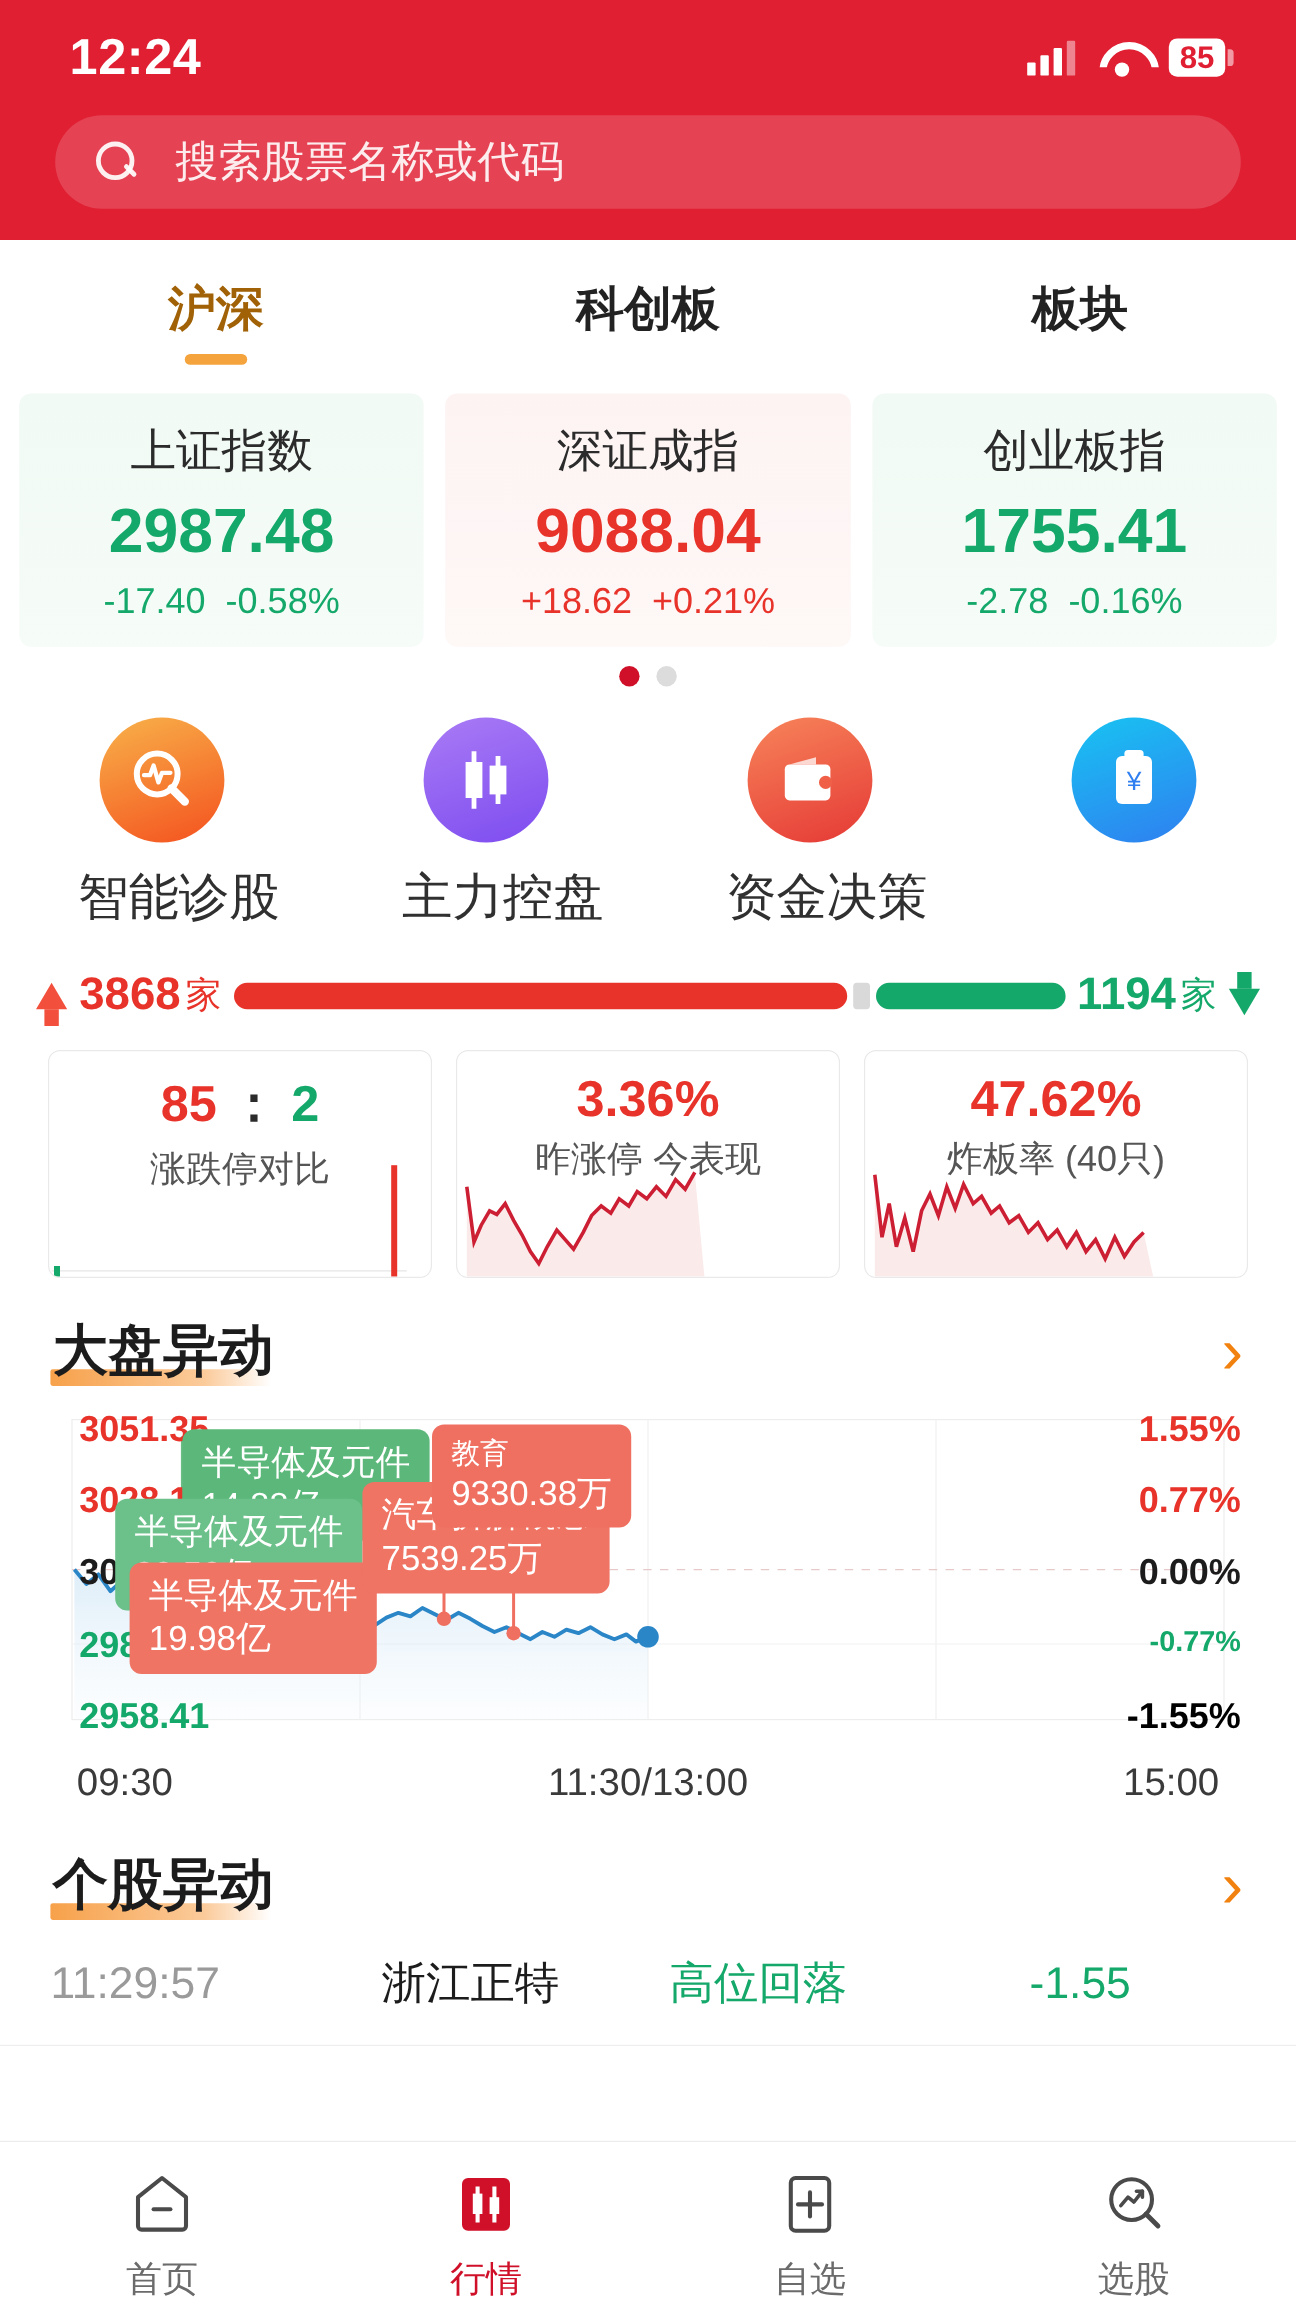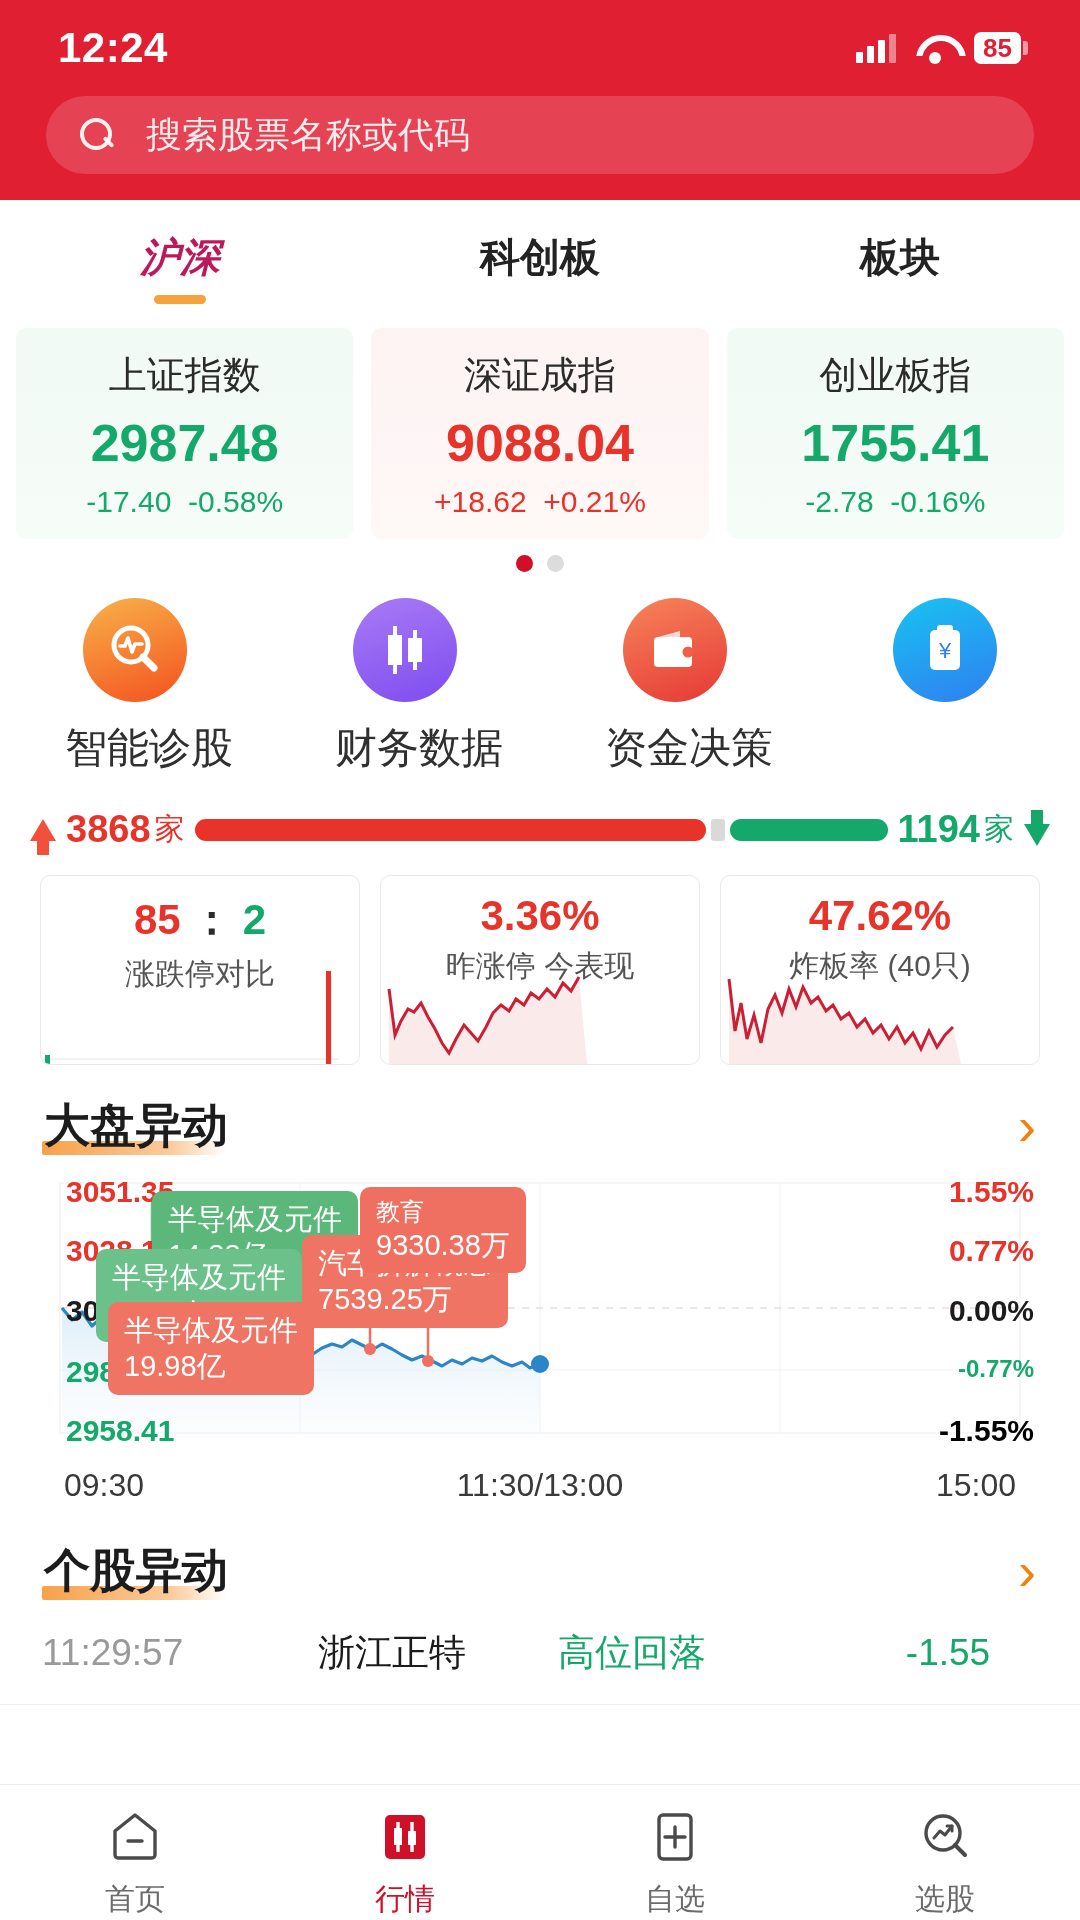--- a/index.html
+++ b/index.html
@@ -51,21 +51,21 @@
   .search-ico::after{
     content:""; position:absolute; left:22px; top:22px; width:13px; height:4px;
     background:rgba(255,255,255,.92); border-radius:2px; transform:rotate(45deg);
   }
   .search-ph { color:rgba(255,255,255,.9); font-size:36px; }
 
   
   .tabs { display:flex; padding:30px 0 8px 0; }
   .tab { flex:1; text-align:center; position:relative; }
   .tab .t-label { font-size:40px; color:#222; font-weight:bold; }
-  .tab.active .t-label { color:#be185d;font-style:italic; }
+  .tab.active .t-label { color:#a16207; }
   .tab.active .t-underline {
     width:52px; height:9px; background:#f5a33c; border-radius:5px;
     margin:10px auto 0;
   }
 
   
   .idx-row { display:flex; gap:18px; padding:16px 16px 0 16px; }
   .idx-card { flex:1; border-radius:10px; padding:22px 0 20px 0; text-align:center; }
   .idx-card.green { background:linear-gradient(180deg,#f1faf4 0%,#f6fcf8 100%); }
   .idx-card.red   { background:linear-gradient(180deg,#fdf3f3 0%,#fef8f7 100%); }
@@ -131,21 +131,21 @@
   .x-labels { display:flex; justify-content:space-between; padding:10px 34px 0 34px; font-size:32px; color:#3a3a3a; }
 
   
   .alert-row {
     display:flex; align-items:center; padding:26px 42px 26px 42px;
     border-bottom:1px solid #eee; font-size:37px;
   }
   .a-time { width:250px; color:#9a9a9a; }
   .a-name { flex:1; color:#1c1c1c; text-align:left; padding-left:26px;}
   .a-tag  { width:300px; color:#14a86a; }
-  .a-chg  { width:180px; color:#14a86a; text-align:center; }
+  .a-chg  { width:180px; color:#14a86a; text-align:left; }
 
   
   .spacer { flex:1 1 auto; }
   .nav {
     border-top:1px solid #ececec; background:#fff;
     display:flex; padding:16px 0 0 0; flex:0 0 auto;
   }
   .nav-item { flex:1; text-align:center; }
   .nav-ico { height:72px; display:flex; align-items:center; justify-content:center; }
   .nav-label { font-size:30px; color:#6b6b6b; margin-top:6px; }
@@ -234,21 +234,21 @@
     </div>
     <div class="q-item">
       <div class="q-circle" style="background:linear-gradient(160deg,#a97bf5 0%,#7d4cf0 100%);">
         <svg width="56" height="60" viewBox="0 0 56 60" aria-hidden="true">
           <line x1="18" y1="6" x2="18" y2="54" stroke="#fff" stroke-width="4"></line>
           <rect x="11" y="15" width="14" height="30" fill="#fff"></rect>
           <line x1="38" y1="10" x2="38" y2="50" stroke="#fff" stroke-width="4"></line>
           <rect x="31" y="18" width="14" height="24" fill="#fff"></rect>
         </svg>
       </div>
-      <div class="q-label">财务数据</div>
+      <div class="q-label">主力控盘</div>
     </div>
     <div class="q-item">
       <div class="q-circle" style="background:linear-gradient(160deg,#f7845a 0%,#e53935 100%);">
         <svg width="58" height="58" viewBox="0 0 58 58" aria-hidden="true">
           <path d="M12 16 h30 a4 4 0 0 1 4 4 v22 a4 4 0 0 1 -4 4 h-30 a4 4 0 0 1 -4 -4 v-22 a4 4 0 0 1 4 -4 z" fill="#fff"></path>
           <path d="M12 16 l22 -6 v6 z" fill="#fff" opacity="0.75"></path>
           <circle cx="42" cy="31" r="5.5" fill="#f06048"></circle>
         </svg>
       </div>
       <div class="q-label">资金决策</div>

